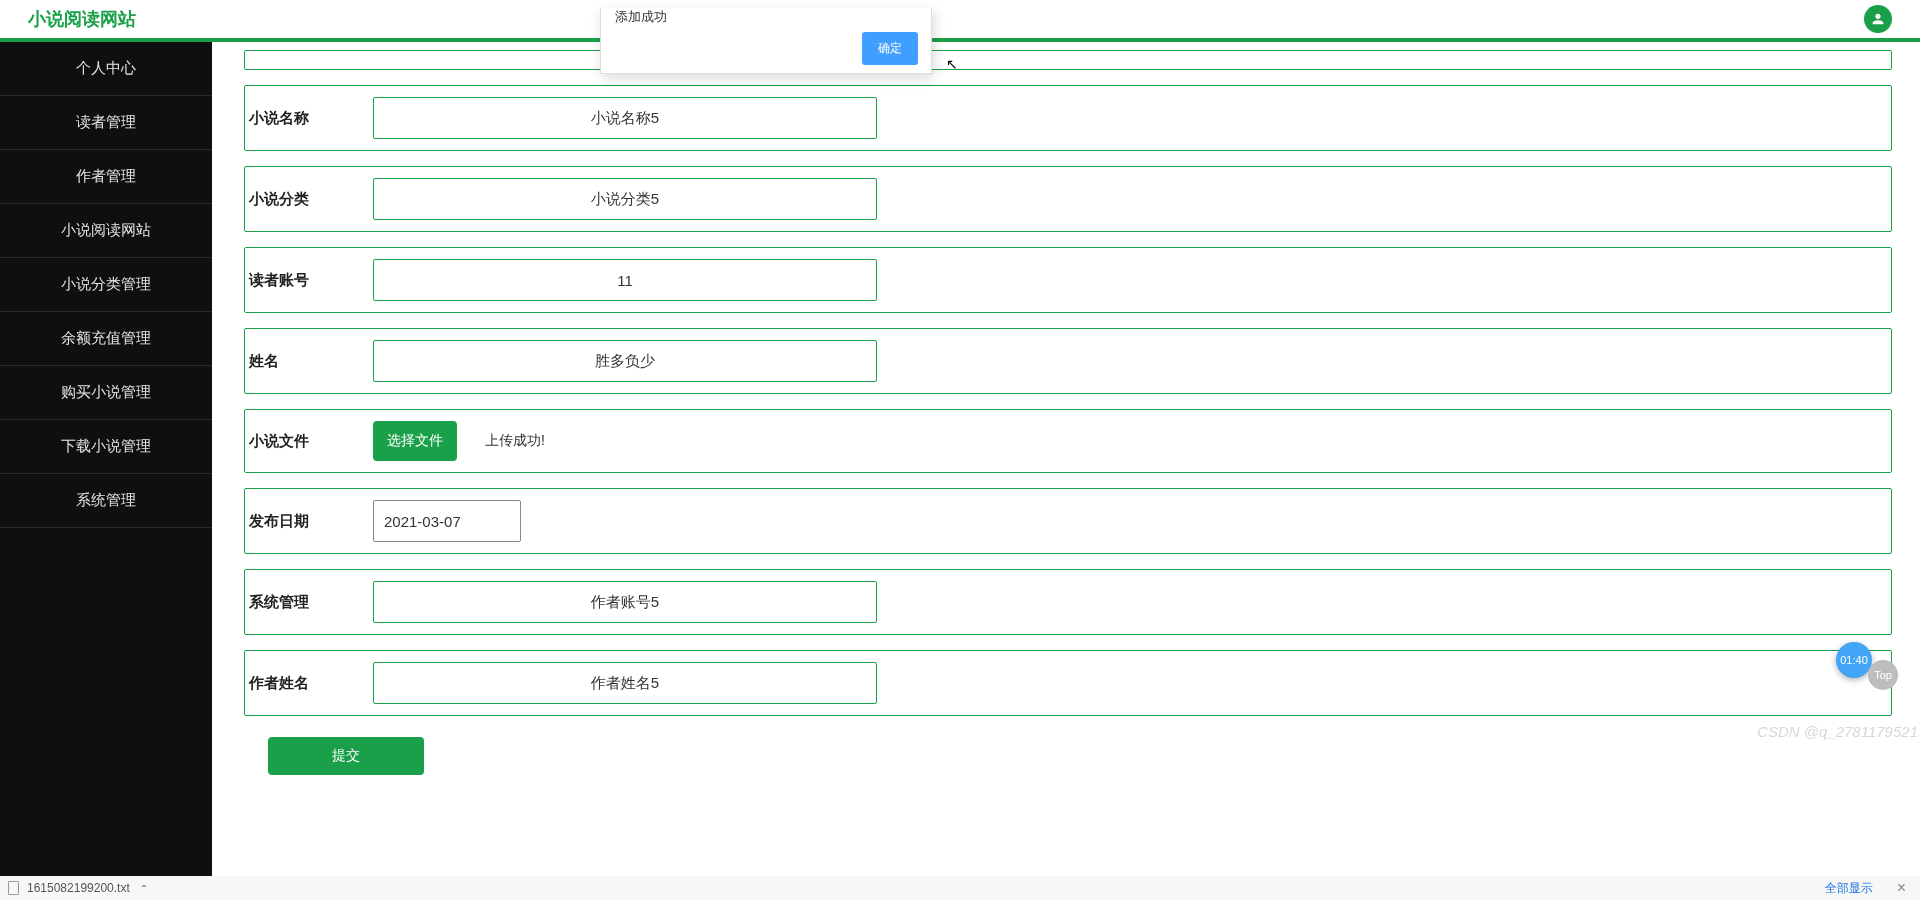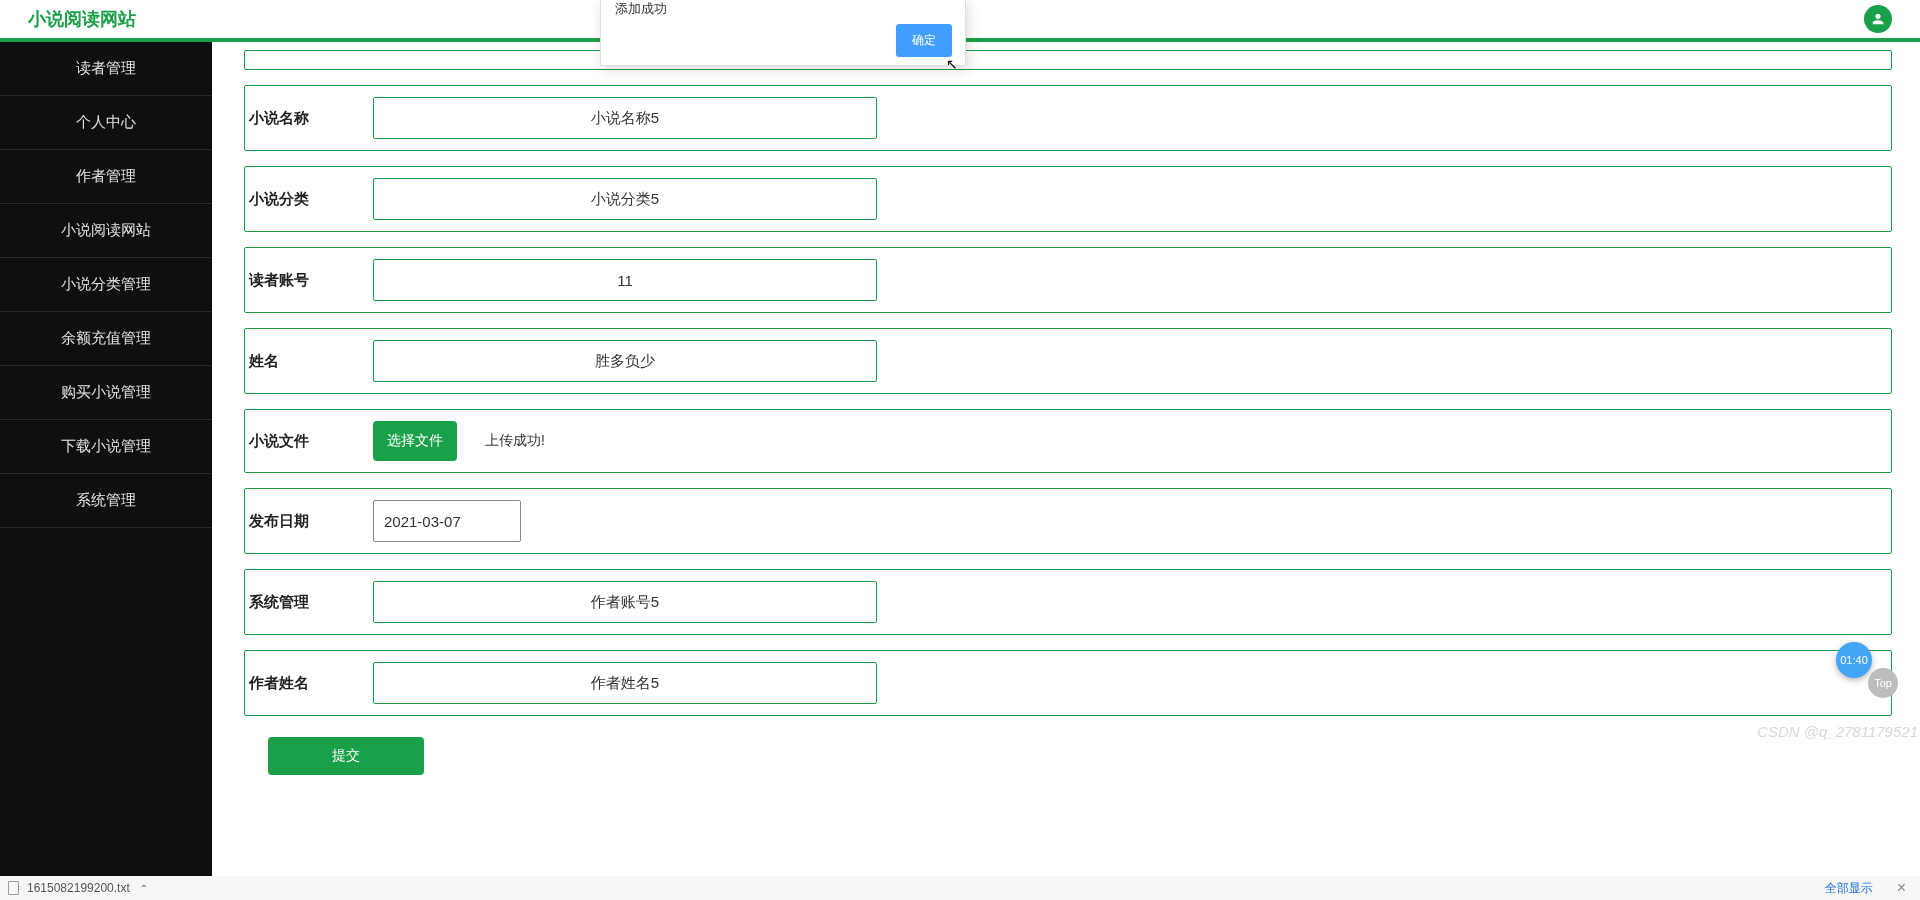--- a/index.html
+++ b/index.html
@@ -44,40 +44,40 @@
       height: 40px; padding: 0 14px; font-size: 14px; cursor: pointer;
     }
     .upload-status { margin-left: 28px; font-size: 14px; color: #333; }
     .submit-btn {
       width: 156px; height: 38px; background: #1aa048; color: #fff;
       border: none; border-radius: 4px; font-size: 14px; cursor: pointer;
       margin-left: 24px; margin-top: 6px;
     }
 
     .modal {
-      position: absolute; top: 0; left: 600px; width: 366px; height: 66px;
+      position: absolute; top: 8px; left: 600px; width: 332px; height: 66px;
       background: #fff; border: 1px solid #ddd; border-top: none;
       box-shadow: 2px 4px 12px rgba(0,0,0,0.15);
     }
     .modal-msg { padding-left: 14px; padding-top: 0; font-size: 13px; color: #333; }
     .modal-footer { position: absolute; bottom: 8px; right: 13px; }
     .modal-btn {
       background: #409eff; color: #fff; border: none; border-radius: 3px;
       padding: 8px 16px; font-size: 12px; cursor: pointer;
     }
     .cursor-arrow { position: absolute; top: 56px; left: 946px; font-size: 14px; pointer-events: none; }
 
     .timer-badge {
       position: absolute; right: 48px; bottom: 222px; width: 36px; height: 36px;
       border-radius: 50%; background: #42a5f5; color: #fff; font-size: 11px;
       display: flex; align-items: center; justify-content: center;
       box-shadow: 0 2px 6px rgba(0,0,0,0.3);
     }
     .top-badge {
-      position: absolute; right: 22px; bottom: 202px; width: 30px; height: 30px;
+      position: absolute; right: 22px; bottom: 210px; width: 30px; height: 30px;
       border-radius: 50%; background: #bdbdbd; color: #fff; font-size: 11px;
       display: flex; align-items: center; justify-content: center;
     }
 
     .watermark { position: absolute; right: 2px; bottom: 160px; color: #d8d8d8; font-size: 15px; font-style: italic; }
 
     .browser-bar {
       position: absolute; bottom: 0; left: 0; right: 0; height: 24px;
       background: #f7f7f7; display: flex; align-items: center; justify-content: space-between;
       font-size: 12px; color: #555; padding: 0 8px;
@@ -98,24 +98,24 @@
   <div class="avatar">
     <svg viewBox="0 0 24 24">
         <path d="M12 12c2.2 0 4-1.8 4-4s-1.8-4-4-4-4 1.8-4 4 1.8 4 4 4zm0 2c-2.7 0-8 1.3-8 4v2h16v-2c0-2.7-5.3-4-8-4z"></path>
       </svg>
   </div>
 </div>
 
 <div class="layout">
   <div class="sidebar">
     <div class="sidebar-item">
+        <span>个人中心</span>
+      </div>
+    <div class="sidebar-item">
         <span>读者管理</span>
-      </div>
-    <div class="sidebar-item">
-        <span>个人中心</span>
       </div>
     <div class="sidebar-item">
         <span>作者管理</span>
       </div>
     <div class="sidebar-item">
         <span>小说阅读网站</span>
       </div>
     <div class="sidebar-item">
         <span>小说分类管理</span>
       </div>

